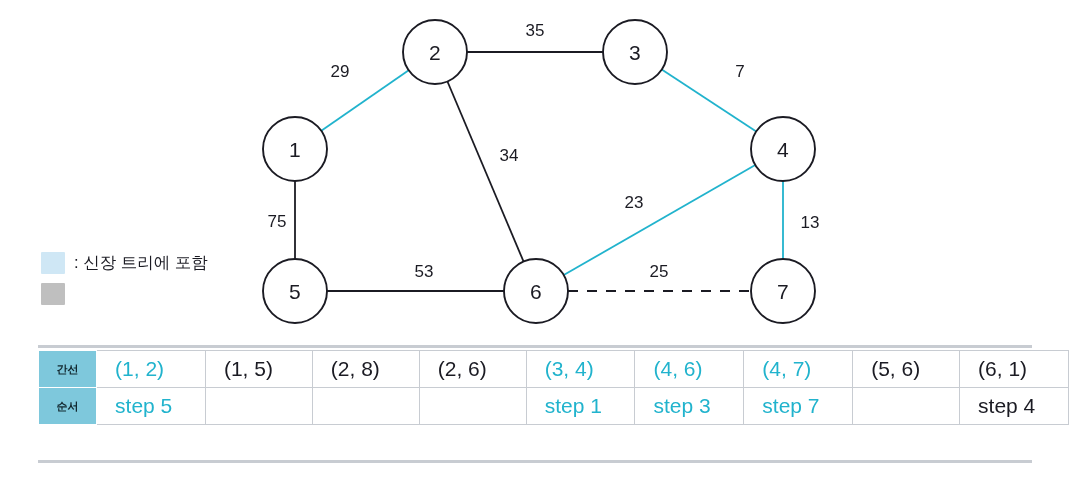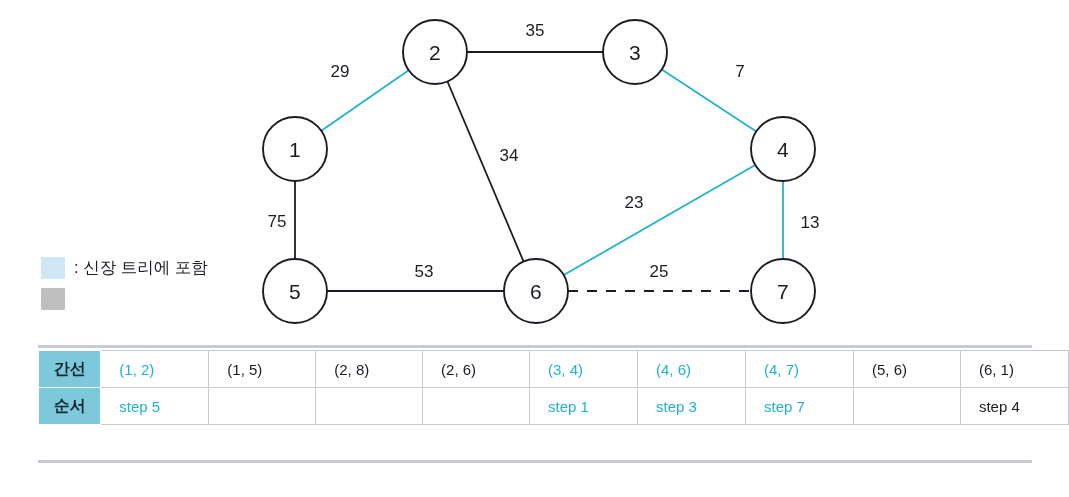--- a/index.html
+++ b/index.html
@@ -34,21 +34,20 @@
   }
 
   
   #legend{
     position:absolute;
     left:41px;top:252px;
     width:215px;
   }
   .legend-row{
     display:flex;
-    align-items:center;
     height:31px;
   }
   .legend-swatch{
     width:24px;height:22px;
     flex:0 0 auto;
     border-radius:1px;
   }
   .legend-text{
     margin-left:9px;
     font-size:16.5px;
@@ -61,33 +60,33 @@
   #edge-table{
     position:absolute;
     left:38px;top:350px;
     border-collapse:collapse;
     table-layout:fixed;
   }
   #edge-table td{
     height:36px;
     border:1px solid #c8ccd2;
     padding:0 0 0 18px;
-    font-size:15px;
+    font-size:21px;
     color:#1b1b23;
     vertical-align:middle;
     background:#ffffff;
     white-space:nowrap;
   }
   #edge-table td.rowhead{
     background:#7ec8dc;
     font-weight:bold;
     text-align:center;
     padding:0;
     width:68px;
-    font-size:16px;
+    font-size:11px;
     color:#10252c;
     border-color:#ffffff;
   }
   #edge-table td.c{width:100px;}
   #edge-table td.hl{color:#21b3cd;}
   #table-topline{
     position:absolute;
     left:38px;top:345px;
     width:994px;height:3px;
     background:#c8ccd2;

